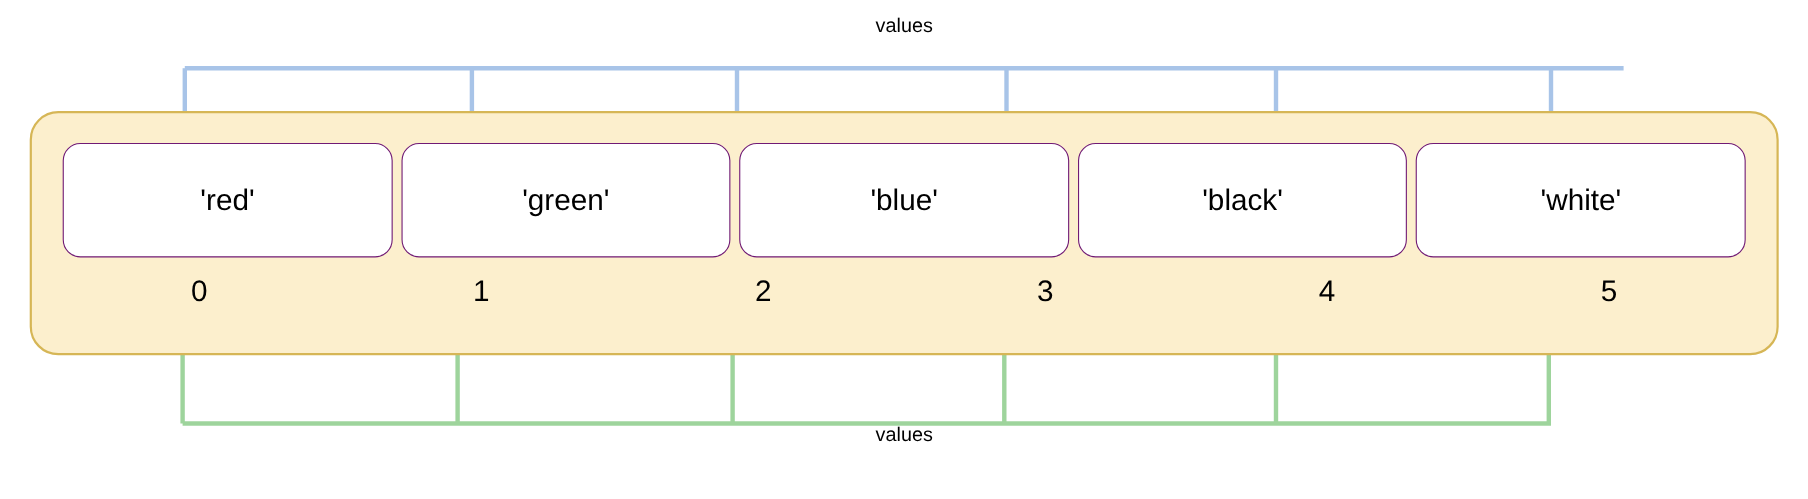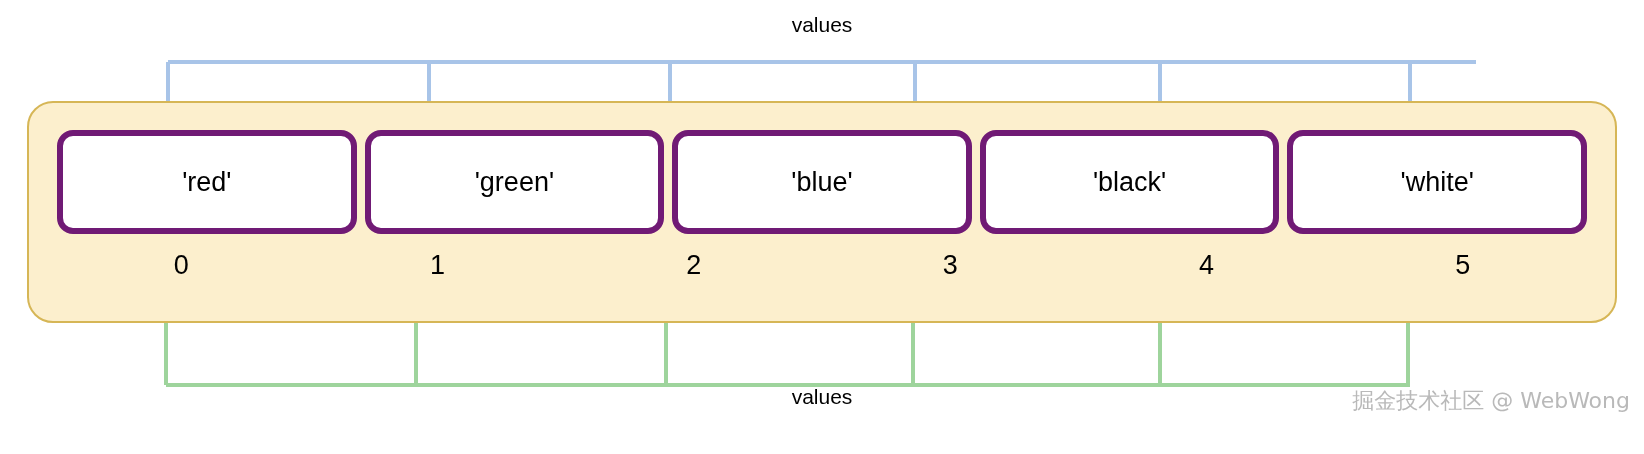--- a/index.html
+++ b/index.html
@@ -25,21 +25,21 @@
     left: 0;
     top: 0;
     width: 1644px;
     height: 454px;
     pointer-events: none;
   }
 
   
   .caption {
     position: absolute;
-    font-size: 21px;
+    font-size: 18px;
     color: #000000;
     line-height: 1;
     white-space: nowrap;
     text-align: center;
   }
   #values-label {
     left: 0;
     top: 14px;
     width: 1644px;
   }
@@ -70,21 +70,21 @@
     width: 1530px;
     height: 104px;
     display: flex;
     flex-direction: row;
     gap: 8px;
   }
   .cell {
     flex: 1 1 0;
     box-sizing: border-box;
     background: #ffffff;
-    border: 6px solid #701a75;
+    border: 1px solid #701a75;
     border-radius: 16px;
     display: flex;
     align-items: center;
     justify-content: center;
   }
   .cell-value {
     font-size: 27px;
     color: #000000;
     line-height: 1;
     white-space: nowrap;
@@ -199,15 +199,14 @@
     <div class="index-cell">
       <span class="index-number">4</span>
     </div>
     <div class="index-cell">
       <span class="index-number">5</span>
     </div>
   </div>
 
   <div class="caption" id="indexes-label">values</div>
 
-  <div id="watermark">掘金技术社区 @ WebWong</div>
 
 </div>
 
 </body></html>

